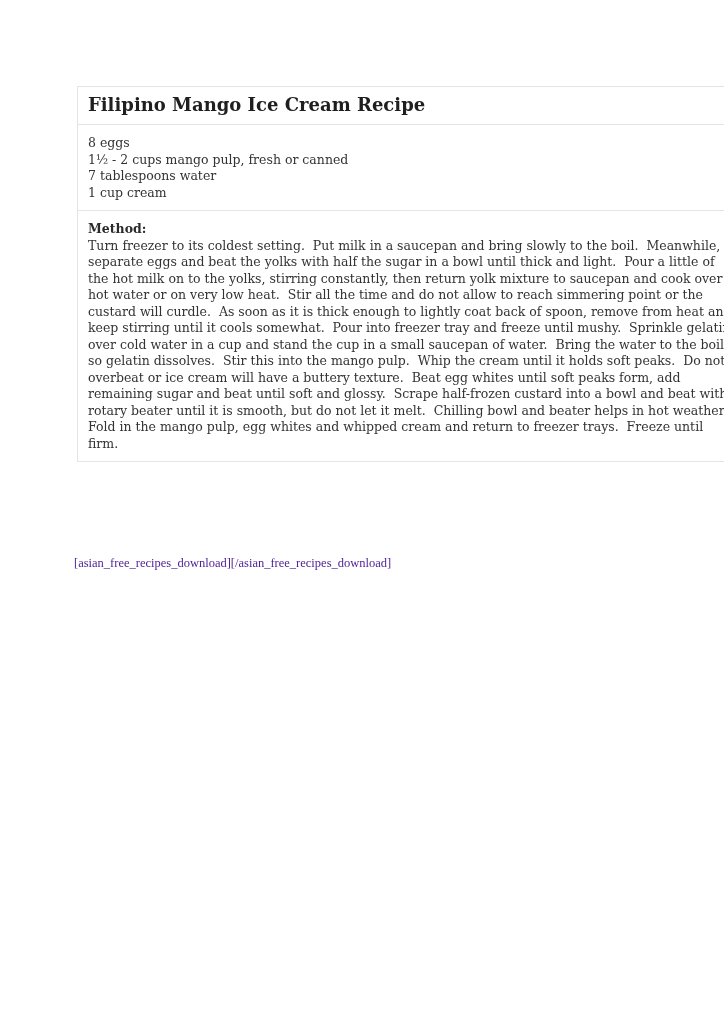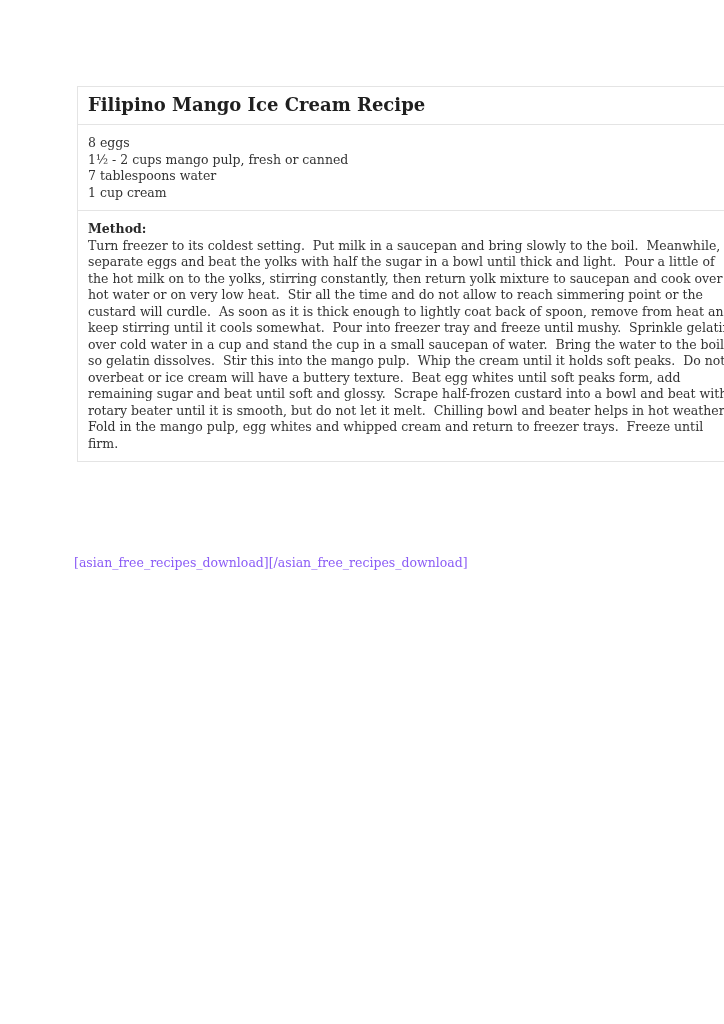--- a/index.html
+++ b/index.html
@@ -60,21 +60,22 @@
   }
   .method-text {
     white-space: pre-wrap;
   }
   .shortcode-line {
     position: absolute;
     left: 74px;
     top: 555px;
     font-size: 12.5px;
     line-height: 16px;
-    color: #8b5cf6;
+    color: #4c1d95;
+    font-family: Liberation Serif, serif;
   }
 </style>
 </head>
 <body>
 
 <div class="recipe-card">
 
   <div class="card-header">
     <h1 class="card-title">Filipino Mango Ice Cream Recipe</h1>
   </div>

